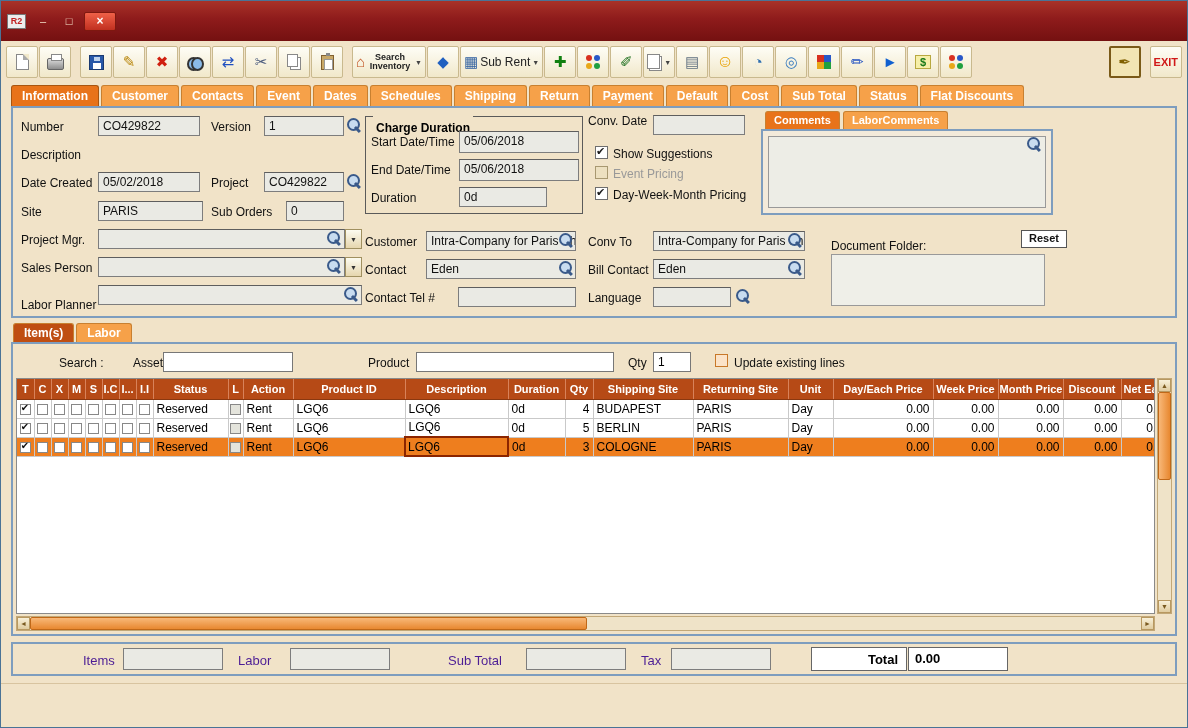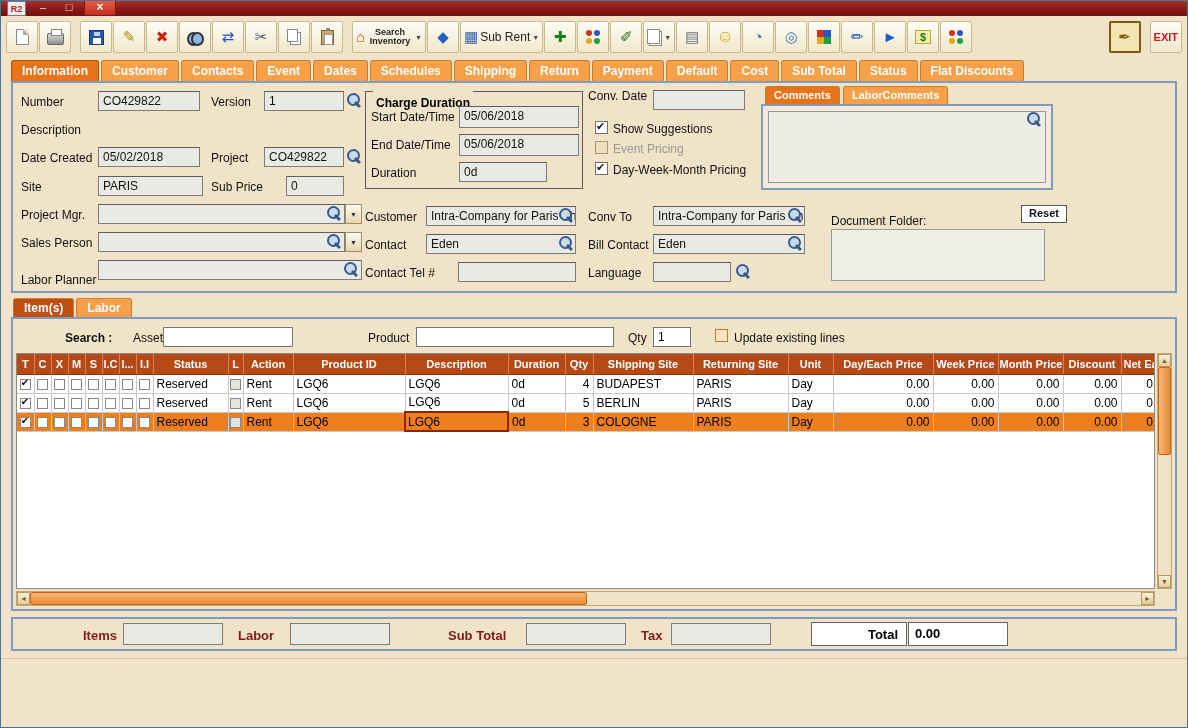--- a/index.html
+++ b/index.html
@@ -1,19 +1,19 @@
 <!DOCTYPE html>
 <html><head>
 <meta charset="utf-8">
 <style>
 *{margin:0;padding:0;box-sizing:border-box}
 html,body{width:1188px;height:728px;font-family:"Liberation Sans",sans-serif}
 .window{width:1188px;height:728px;background:#F1E3C8;border:1px solid #4A7396;display:flex;flex-direction:column;overflow:hidden;position:relative}
 
-.titlebar{height:15px;flex:none;background:linear-gradient(180deg,#A83228 0%,#8E1B1B 45%,#741010 100%);display:flex;align-items:flex-end;padding:0 6px;gap:6px}
+.titlebar{height:40px;flex:none;background:linear-gradient(180deg,#A83228 0%,#8E1B1B 45%,#741010 100%);display:flex;align-items:center;padding:0 6px;gap:6px}
 .app-icon{width:19px;height:15px;background:#ECECEC;border:1px solid #777;font-size:9px;font-weight:bold;color:#C02020;display:flex;align-items:center;justify-content:center;flex:none}
 .title{flex:1;text-align:center;color:#FFD9A8;font-size:13px;font-weight:bold}
 .wc{display:flex;align-items:center;gap:4px;flex:none}
 .wc-min,.wc-max{width:22px;height:17px;color:#F4E0C8;font-size:11px;display:flex;align-items:center;justify-content:center;cursor:default}
 .wc-close{width:32px;height:19px;background:linear-gradient(#F06048,#C03020);border:1px solid #7E1810;border-radius:2px;color:#fff;font-size:12px;font-weight:bold;display:flex;align-items:center;justify-content:center}
 
 .menubar{height:24px;flex:none;display:flex;align-items:center;padding-left:8px}
 .menu-item{display:inline-block;padding:3px 8px;font-size:12px;color:#1b1b6e;cursor:default}
 .menu-item::first-letter{text-decoration:underline}
 
@@ -92,21 +92,21 @@
 .cbt.mini{background:#E4E4DC}
 
 .hscroll{position:absolute;left:3px;right:20px;bottom:3px;height:15px;background:#EFE3C8;border:1px solid #C2A878;display:flex}
 .vscroll{position:absolute;right:3px;top:34px;bottom:20px;width:15px;background:#EFE3C8;border:1px solid #C2A878;display:flex;flex-direction:column}
 .sb-btn{flex:none;width:13px;height:13px;display:flex;align-items:center;justify-content:center;font-size:7px;color:#7A5A20;background:linear-gradient(#F8F0D8,#E0CCA0);border:1px solid #B89860}
 .hthumb{flex:none;width:49%;background:linear-gradient(#F8B878,#E88830);border:1px solid #C06818;border-radius:2px}
 .vthumb{flex:none;height:88px;background:linear-gradient(90deg,#F8B878,#E88830);border:1px solid #C06818;border-radius:2px}
 .sb-track{flex:1}
 
 #totals-panel{height:34px;margin-top:6px}
-.tlbl{position:absolute;font-size:13px;font-weight:bold;color:#7f1d1d;white-space:nowrap}
+.tlbl{position:absolute;font-size:13px;font-weight:normal;color:#4c1d95;white-space:nowrap}
 .tfld{position:absolute;height:22px;background:#EAEAE4;border:1px solid #7d7d7d}
 .total-label-box{position:absolute;height:24px;background:#fff;border:1px solid #666;display:flex;align-items:center;justify-content:flex-end;padding:0 8px;font-size:13px;font-weight:bold}
 .total-value{position:absolute;height:24px;background:#fff;border:1px solid #666;font-size:13px;font-weight:bold;padding:3px 6px}
 .bottom-strip{flex:1;margin-top:7px;border-top:1px solid #D8C4A0}
 </style>
 </head>
 <body>
 
 <div class="window">
 
@@ -242,21 +242,21 @@
     <span class="lbl" style="left:8px;top:40px">Description</span>
 
     <span class="lbl" style="left:8px;top:68px">Date Created</span>
     <div class="fld" style="left:85px;top:64px;width:102px">05/02/2018</div>
     <span class="lbl" style="left:198px;top:68px">Project</span>
     <div class="fld" style="left:251px;top:64px;width:80px">CO429822</div>
     <span class="mag" style="left:334px;top:66px"></span>
 
     <span class="lbl" style="left:8px;top:97px">Site</span>
     <div class="fld" style="left:85px;top:93px;width:105px">PARIS</div>
-    <span class="lbl" style="left:198px;top:97px">Sub Price</span>
+    <span class="lbl" style="left:198px;top:97px">Sub Orders</span>
     <div class="fld" style="left:273px;top:93px;width:58px">0</div>
 
     <span class="lbl" style="left:8px;top:125px">Project Mgr.</span>
     <div class="fld" style="left:85px;top:121px;width:247px"></div>
     <span class="mag" style="left:314px;top:123px"></span>
     <span class="combo-btn" style="left:332px;top:121px">▼</span>
 
     <span class="lbl" style="left:8px;top:153px">Sales Person</span>
     <div class="fld" style="left:85px;top:149px;width:247px"></div>
     <span class="mag" style="left:314px;top:151px"></span>
@@ -316,21 +316,21 @@
     <span class="reset-btn" style="left:1008px;top:122px">Reset</span>
     <div class="docfolder" style="left:818px;top:146px;width:214px;height:52px"></div>
   </div>
 
   <div class="items-tabstrip">
     <span class="itab active">Item(s)</span>
     <span class="itab">Labor</span>
   </div>
 
   <div class="panel" id="items-panel">
-    <span class="lbl" style="left:52px;top:12px;font-weight:bold">Search :</span>
+    <span class="lbl" style="left:46px;top:12px;font-weight:normal">Search :</span>
     <span class="lbl" style="left:120px;top:12px">Asset</span>
     <div class="sin" style="left:150px;top:8px;width:130px"></div>
     <span class="lbl" style="left:355px;top:12px">Product</span>
     <div class="sin" style="left:403px;top:8px;width:198px"></div>
     <span class="lbl" style="left:615px;top:12px">Qty</span>
     <div class="sin" style="left:640px;top:8px;width:38px">1</div>
     <span class="cb orange" style="left:702px;top:10px"></span>
     <span class="lbl" style="left:721px;top:12px">Update existing lines</span>
 
     <div class="table-region">

